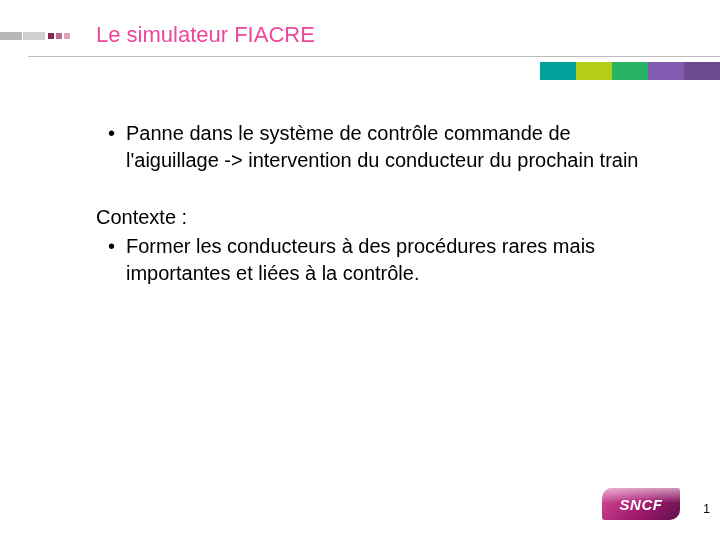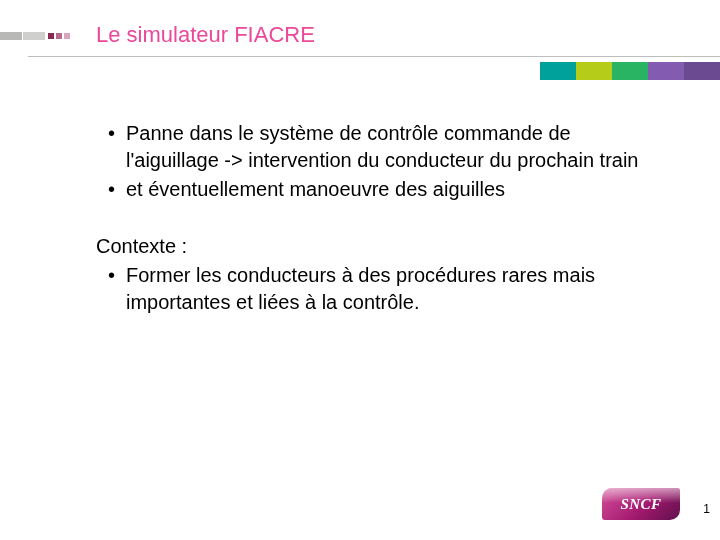--- a/index.html
+++ b/index.html
@@ -103,21 +103,21 @@
   }
   .footer-logo .txt {
     position: absolute;
     left: 0; top: 0; width: 78px; height: 32px;
     display: flex; align-items: center; justify-content: center;
     color: #fff;
     font-weight: 700;
     font-style: italic;
     font-size: 15px;
     letter-spacing: 0.5px;
-    font-family: Liberation Serif, serif;
+    font-family: Liberation Sans, sans-serif;
   }
   .page-num {
     position: absolute;
     right: 10px;
     bottom: 24px;
     font-size: 12px;
     color: #000;
   }
 </style>
 </head>
@@ -138,21 +138,20 @@
       <span class="c2"></span>
       <span class="c3"></span>
       <span class="c4"></span>
       <span class="c5"></span>
   </div>
 </div>
 
 <div class="content">
   <ul class="bullets">
     <li>Panne dans le système de contrôle commande de l'aiguillage -&gt; intervention du conducteur du prochain train</li>
-    <li>et éventuellement manoeuvre des aiguilles</li>
   </ul>
 
   <div class="section-head">Contexte :</div>
   <ul class="bullets">
     <li>Former les conducteurs à des procédures rares mais importantes et liées à la contrôle.</li>
   </ul>
 </div>
 
 <div class="footer-logo">
   <div class="pill-grad"></div>

